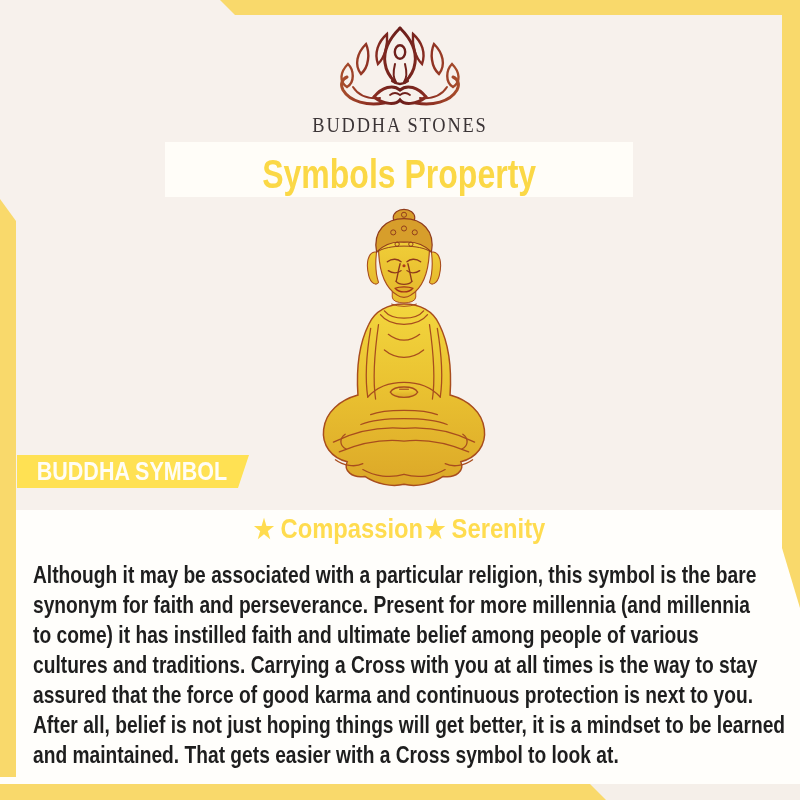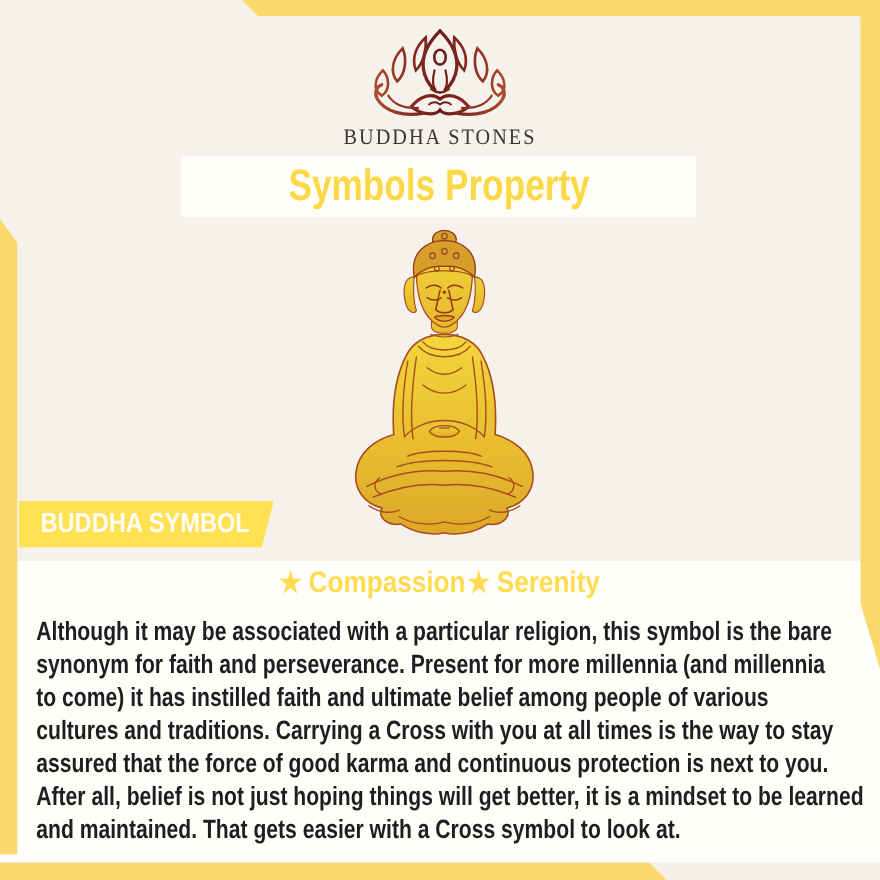--- a/index.html
+++ b/index.html
@@ -16,25 +16,25 @@
     clip-path:polygon(0 0,100% 0,100% 100%,0 548px);}
   .strip-left{position:absolute;left:0;top:199px;width:16px;height:578px;background:#F9D96B;
     clip-path:polygon(0 0,100% 22px,100% 100%,0 100%);}
   .band-bottom{position:absolute;left:0;top:784px;width:606px;height:16px;background:#F9D96B;
     clip-path:polygon(0 0,590px 0,100% 100%,0 100%);}
   .logo{position:absolute;left:330px;top:24px;width:140px;height:92px;}
   .wordmark{position:absolute;left:0;top:114px;width:800px;text-align:center;
     font-family:"Liberation Serif",serif;font-size:20px;letter-spacing:2px;color:#3B3436;
     transform:scaleX(.92);}
   .title-band{position:absolute;left:165px;top:142px;width:468px;height:55px;background:#FFFDF8;
-    display:flex;align-items:center;justify-content:center;}
+    display:flex;align-items:flex-end;justify-content:center;}
   .title{font-size:40px;font-weight:bold;color:#FBD846;white-space:nowrap;
     transform:scaleX(.8);}
   .statue{position:absolute;left:306px;top:202px;width:196px;height:296px;}
-  .banner{position:absolute;left:17px;top:455px;width:232px;height:43px;background:#FFE153;
+  .banner{position:absolute;left:17px;top:455px;width:232px;height:33px;background:#FFE153;
     clip-path:polygon(0 0,100% 0,calc(100% - 11px) 100%,0 100%);display:flex;align-items:center;text-align:right;}
   .banner-label{color:#FFFDF6;font-size:25px;font-weight:bold;padding-left:23px;
     transform:scaleX(.86);transform-origin:left center;white-space:nowrap;}
   .traits{position:absolute;left:0;top:514px;width:800px;display:flex;justify-content:center;}
   .traits-inner{display:flex;gap:2px;color:#FFDC4F;font-weight:bold;font-size:27px;
     transform:scaleX(.88);white-space:nowrap;}
   .trait{display:inline-flex;align-items:baseline;gap:7px;}
   .trait .star{font-size:26px;}
   .description{position:absolute;left:33px;top:560px;color:#1E1E1E;font-weight:bold;
     font-size:24px;line-height:30px;}

